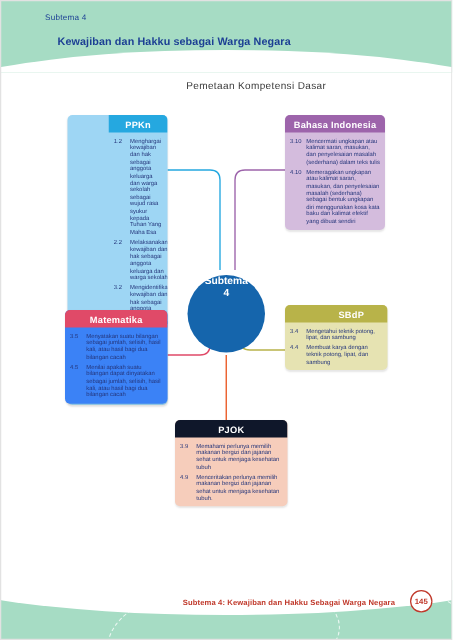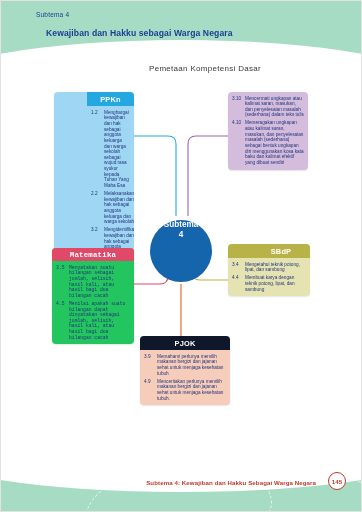--- a/index.html
+++ b/index.html
@@ -71,21 +71,21 @@
   }
   .kd-text{
     flex:1 1 auto;font-size:4.7px;color:#24357a;
   }
 
   
   .box-ppkn{background:#9ed6f4;padding-left:33px;}
   .box-ppkn .kd-title{background:#25a8e0;}
   .box-bind{background:#d4bcdd;}
   .box-bind .kd-title{background:#9d64ab;}
-  .box-mtk{background:#22c55e;font-family:Liberation Mono, monospace;}
+  .box-mtk{background:#3b82f6;}
   .box-mtk .kd-title{background:#e04a68;}
   .box-sbdp{background:#e6e3b2;}
   .box-sbdp .kd-title{background:#b8b349;padding-left:26px;}
   .box-pjok{background:#f6cdbb;}
   .box-pjok .kd-title{background:#0f172a;}
 
   
   .center-node{
     position:absolute;width:62px;height:62px;border-radius:50%;
     background:#1565ac;color:#fff;
@@ -179,20 +179,21 @@
           <span class="kd-text">Mengidentifikasi kewajiban dan hak sebagai anggota keluarga dan warga sekolah</span>
         </div>
         <div class="kd-item">
           <span class="kd-code">4.2</span>
           <span class="kd-text">Menyajikan hasil identifikasi kewajiban dan hak sebagai anggota keluarga dan warga sekolah</span>
         </div>
       </div>
     </div>
 
     <div class="kd-box box-bind" style="left:228px;top:8px;width:80px;">
+      <div class="kd-title">Bahasa Indonesia</div>
       <div class="kd-body">
         <div class="kd-item">
           <span class="kd-code">3.10</span>
           <span class="kd-text">Mencermati ungkapan atau kalimat saran, masukan, dan penyelesaian masalah (sederhana) dalam teks tulis</span>
         </div>
         <div class="kd-item">
           <span class="kd-code">4.10</span>
           <span class="kd-text">Memeragakan ungkapan atau kalimat saran, masukan, dan penyelesaian masalah (sederhana) sebagai bentuk ungkapan diri menggunakan kosa kata baku dan kalimat efektif yang dibuat sendiri</span>
         </div>
       </div>

